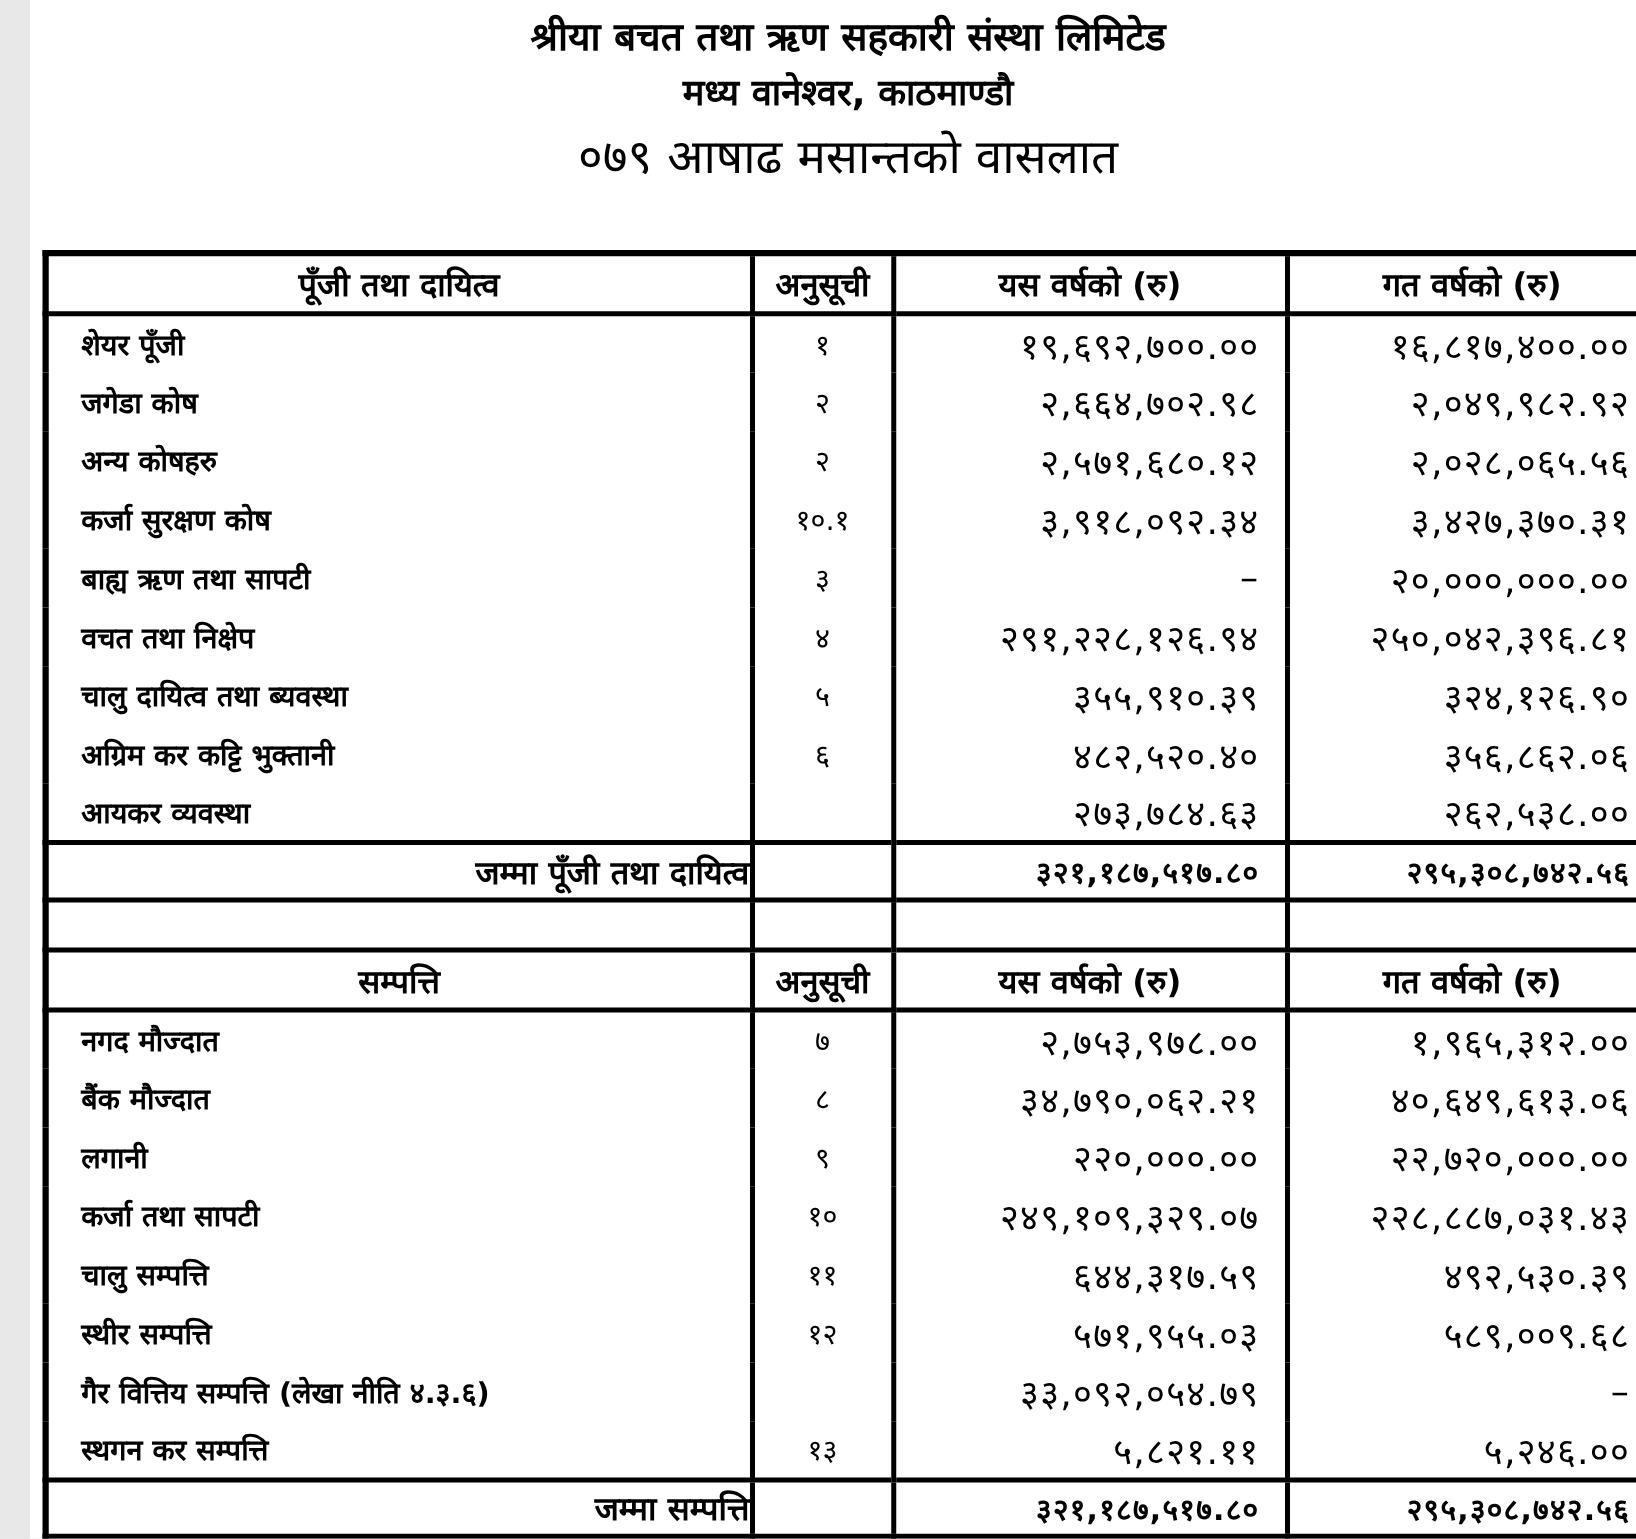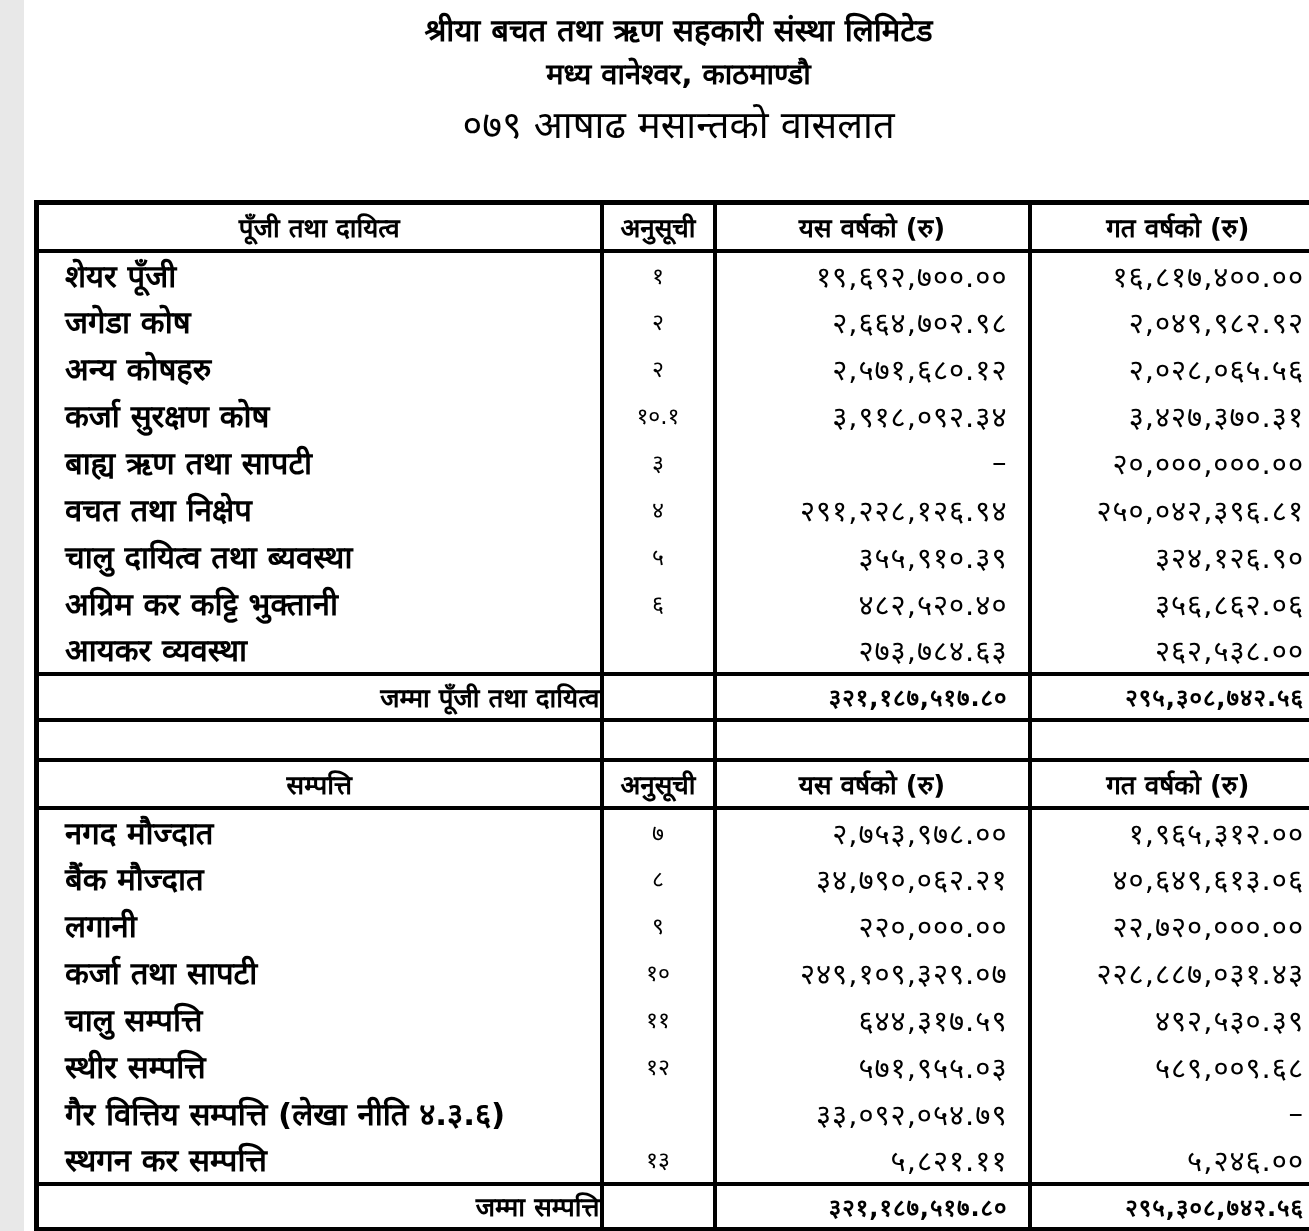--- a/index.html
+++ b/index.html
@@ -21,21 +21,21 @@
   col.c3{width:315px;}
   col.c4{width:297px;}
   td,th{border-left:4px solid #000;border-right:4px solid #000;padding:0;overflow:hidden;white-space:nowrap;}
   tr.hdr{height:48px;}
   tr.hdr th{
     border-top:4px solid #000;border-bottom:4px solid #000;
     font-size:26px;font-weight:bold;text-align:center;vertical-align:middle;
   }
   tr.data{height:47px;}
   tr.data td{border-top:none;border-bottom:none;vertical-align:middle;}
-  td.lbl{font-size:31px;font-weight:bold;text-align:left;padding-left:26px;}
+  td.lbl{font-size:23px;font-weight:bold;text-align:left;padding-left:26px;}
   td.sch{font-size:23px;text-align:center;}
   td.amt{font-size:29px;text-align:right;padding-right:20px;letter-spacing:1px;}
   tr.total{height:46px;}
   tr.total td{
     border-top:4px solid #000;border-bottom:4px solid #000;
     vertical-align:middle;font-weight:bold;
   }
   tr.total td.lbl{text-align:right;padding-left:0;font-size:26px;}
   tr.total td.amt{font-size:24px;}
   tr.spacer{height:40px;}

